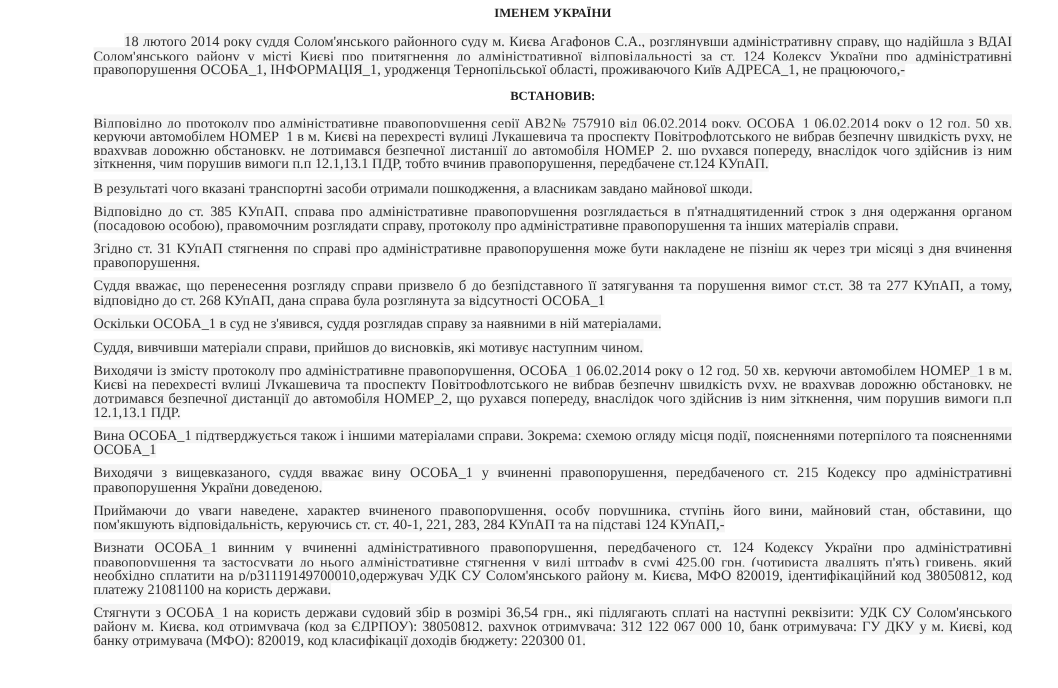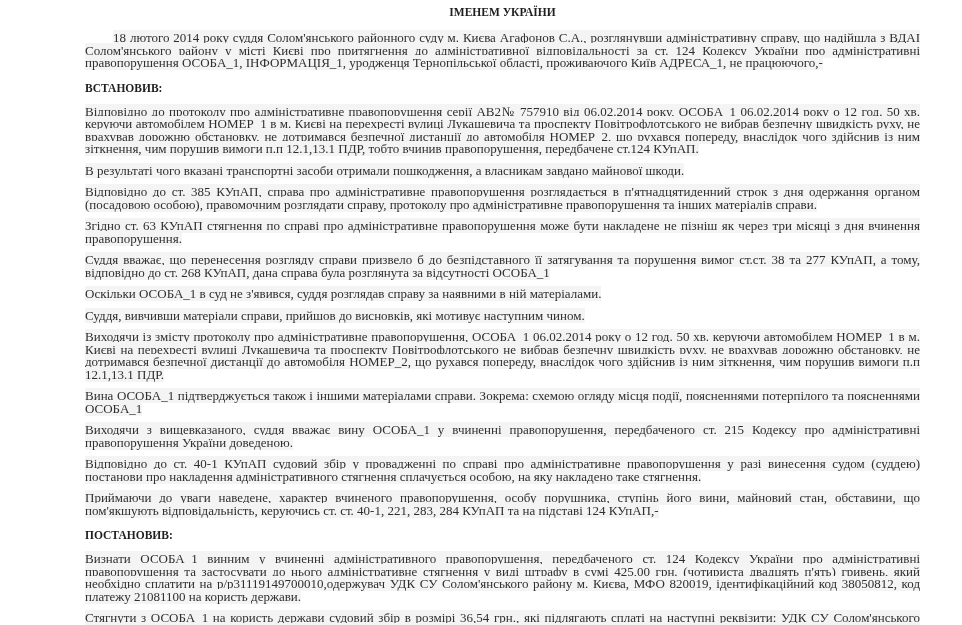--- a/index.html
+++ b/index.html
@@ -22,20 +22,21 @@
     background: #ffffff;
   }
   .doc-title {
     text-align: center;
     font-weight: bold;
     font-size: 11.5px;
     margin: 2px 0 14px 0;
     color: #1f1f1f;
   }
   .section-heading {
+    text-align: center;
     font-weight: bold;
     font-size: 11.5px;
     margin: 12px 0 12px 0;
     color: #1f1f1f;
   }
   p.para {
     margin: 0 0 9px 0;
     font-size: 13px;
     line-height: 12.5px;
     text-align: justify;
@@ -56,28 +57,26 @@
 
   <div class="doc-title">ІМЕНЕМ УКРАЇНИ</div>
 
   <p class="para indent"><span class="hl">18 лютого 2014 року суддя Солом'янського районного суду м. Києва Агафонов  С.А., розглянувши адміністративну справу, що надійшла з ВДАІ Солом'янського району у місті Києві про притягнення до адміністративної відповідальності за ст. 124 Кодексу України про адміністративні правопорушення ОСОБА_1, ІНФОРМАЦІЯ_1, уродженця Тернопільської області, проживаючого Київ АДРЕСА_1, не працюючого,-</span></p>
 
   <div class="section-heading">ВСТАНОВИВ:</div>
 
   <p class="para"><span class="hl">Відповідно до протоколу про адміністративне правопорушення серії АВ2№ 757910 від 06.02.2014 року, ОСОБА_1 06.02.2014 року о 12 год. 50 хв. керуючи автомобілем НОМЕР_1 в м. Києві на перехресті вулиці Лукашевича та проспекту Повітрофлотського не вибрав безпечну швидкість руху, не врахував дорожню обстановку, не дотримався безпечної дистанції до автомобіля НОМЕР_2, що рухався попереду, внаслідок чого здійснив із ним зіткнення, чим порушив вимоги п.п 12.1,13.1 ПДР, тобто вчинив правопорушення, передбачене ст.124 КУпАП.</span></p>
   <p class="para"><span class="hl">В результаті чого вказані транспортні засоби отримали пошкодження, а власникам завдано майнової шкоди.</span></p>
   <p class="para"><span class="hl">Відповідно до ст. 385 КУпАП, справа про адміністративне правопорушення розглядається в п'ятнадцятиденний строк з дня одержання органом (посадовою особою), правомочним розглядати справу, протоколу про адміністративне правопорушення та інших матеріалів справи.</span></p>
-  <p class="para"><span class="hl">Згідно ст. 63 КУпАП стягнення по справі про адміністративне правопорушення може бути накладене не пізніш як через три місяці з дня вчинення правопорушення.</span></p>
+  <p class="para"><span class="hl">Згідно ст. 31 КУпАП стягнення по справі про адміністративне правопорушення може бути накладене не пізніш як через три місяці з дня вчинення правопорушення.</span></p>
   <p class="para"><span class="hl">Суддя вважає, що перенесення розгляду справи призвело б до безпідставного її затягування та порушення вимог ст.ст. 38 та 277 КУпАП, а тому, відповідно до ст. 268 КУпАП, дана справа була розглянута за відсутності ОСОБА_1</span></p>
   <p class="para"><span class="hl">Оскільки ОСОБА_1 в суд не з'явився, суддя розглядав справу за наявними в ній матеріалами.</span></p>
   <p class="para"><span class="hl">Суддя, вивчивши матеріали справи, прийшов до висновків, які мотивує наступним чином.</span></p>
   <p class="para"><span class="hl">Виходячи із змісту протоколу про адміністративне правопорушення, ОСОБА_1 06.02.2014 року о 12 год. 50 хв. керуючи автомобілем НОМЕР_1 в м. Києві на перехресті вулиці Лукашевича та проспекту Повітрофлотського не вибрав безпечну швидкість руху, не врахував дорожню обстановку, не дотримався безпечної дистанції до автомобіля НОМЕР_2, що рухався попереду, внаслідок чого здійснив із ним зіткнення, чим порушив вимоги п.п 12.1,13.1 ПДР.</span></p>
   <p class="para"><span class="hl">Вина ОСОБА_1 підтверджується також і іншими матеріалами справи. Зокрема: схемою огляду місця події, поясненнями потерпілого та поясненнями ОСОБА_1</span></p>
   <p class="para"><span class="hl">Виходячи з вищевказаного, суддя вважає вину ОСОБА_1 у вчиненні правопорушення, передбаченого ст. 215 Кодексу про адміністративні правопорушення України доведеною.</span></p>
-  <p class="para"><span class="hl">Відповідно до ст. 40-1 КУпАП судовий збір у провадженні по справі про адміністративне правопорушення у разі винесення судом (суддею) постанови про накладення адміністративного стягнення сплачується особою, на яку накладено таке стягнення.</span></p>
   <p class="para"><span class="hl">Приймаючи до уваги наведене, характер вчиненого правопорушення, особу порушника, ступінь його вини, майновий стан, обставини, що пом'якшують відповідальність, керуючись ст. ст. 40-1, 221, 283, 284 КУпАП та на підставі 124 КУпАП,-</span></p>
 
-  <div class="section-heading">ПОСТАНОВИВ:</div>
 
   <p class="para"><span class="hl">Визнати ОСОБА_1 винним у вчиненні адміністративного правопорушення, передбаченого ст. 124 Кодексу України про адміністративні правопорушення та застосувати до нього адміністративне стягнення у виді штрафу в сумі 425,00 грн. (чотириста двадцять п'ять) гривень, який необхідно сплатити на р/р31119149700010,одержувач УДК СУ Солом'янського району м. Києва, МФО 820019, ідентифікаційний код 38050812, код платежу 21081100 на користь держави.</span></p>
   <p class="para"><span class="hl">Стягнути з ОСОБА_1 на користь держави судовий збір в розмірі 36,54 грн., які підлягають сплаті на наступні реквізити: УДК СУ Солом'янського району м. Києва, код отримувача (код за ЄДРПОУ): 38050812, рахунок отримувача: 312 122 067 000 10, банк отримувача: ГУ ДКУ у м. Києві, код банку отримувача (МФО): 820019, код класифікації доходів бюджету: 220300 01.</span></p>
 
 </div>
 
 </body></html>

